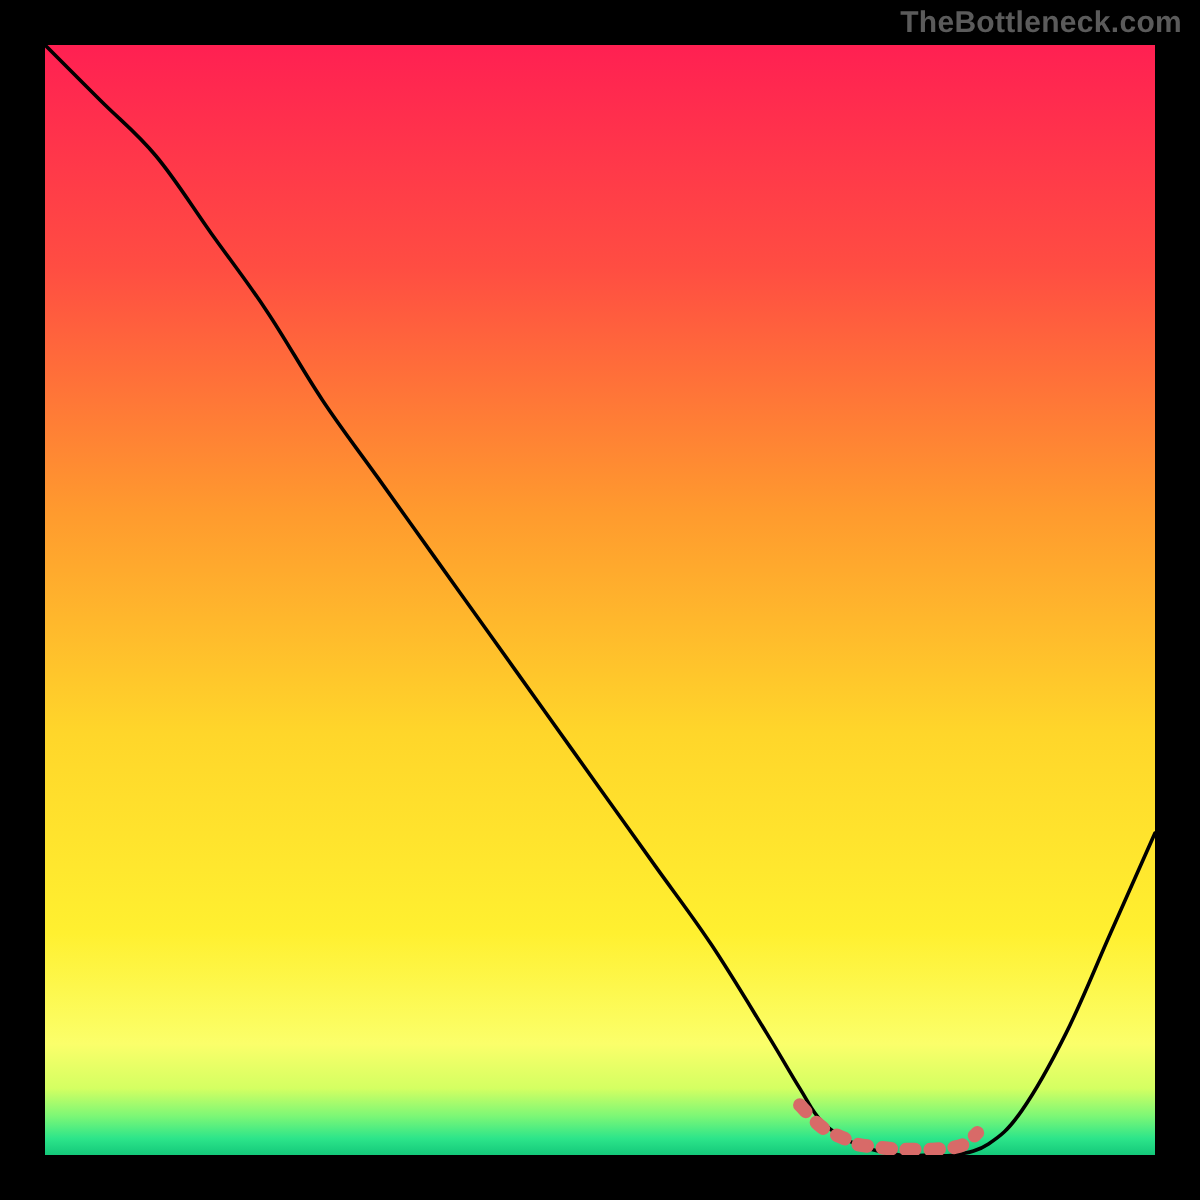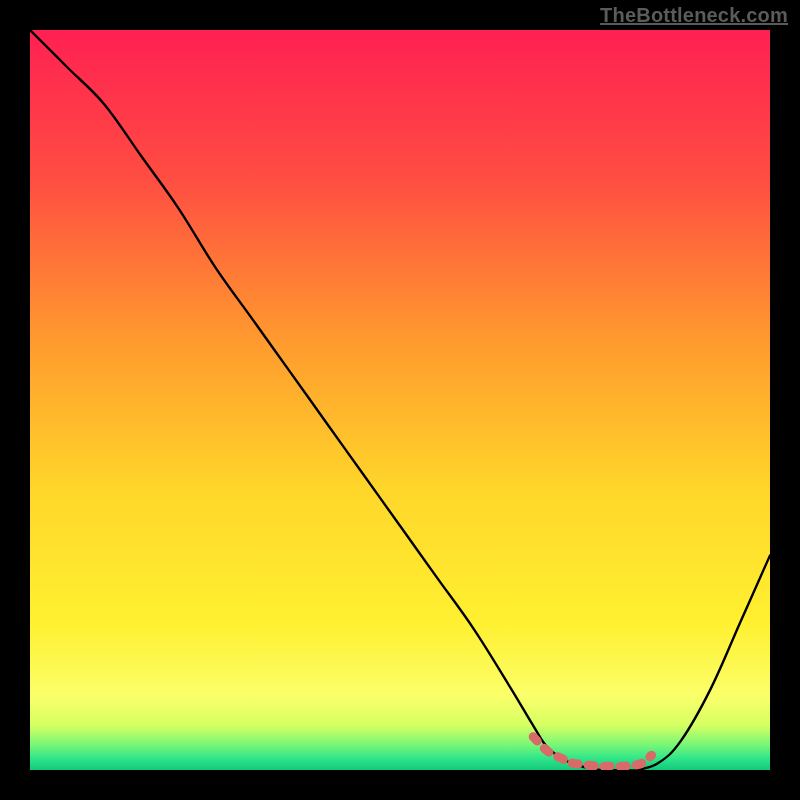--- a/index.html
+++ b/index.html
@@ -18,21 +18,20 @@
   }
   .watermark {
     position: absolute;
     top: 4px;
     right: 12px;
     font-family: Arial, Helvetica, sans-serif;
     font-size: 20px;
     font-weight: 600;
     color: #5b5b5b;
     letter-spacing: 0.2px;
-    text-decoration: underline;
   }
   .plot {
     position: absolute;
     left: 30px;
     top: 30px;
     width: 740px;
     height: 740px;
   }
   svg { display: block; }
 </style>

